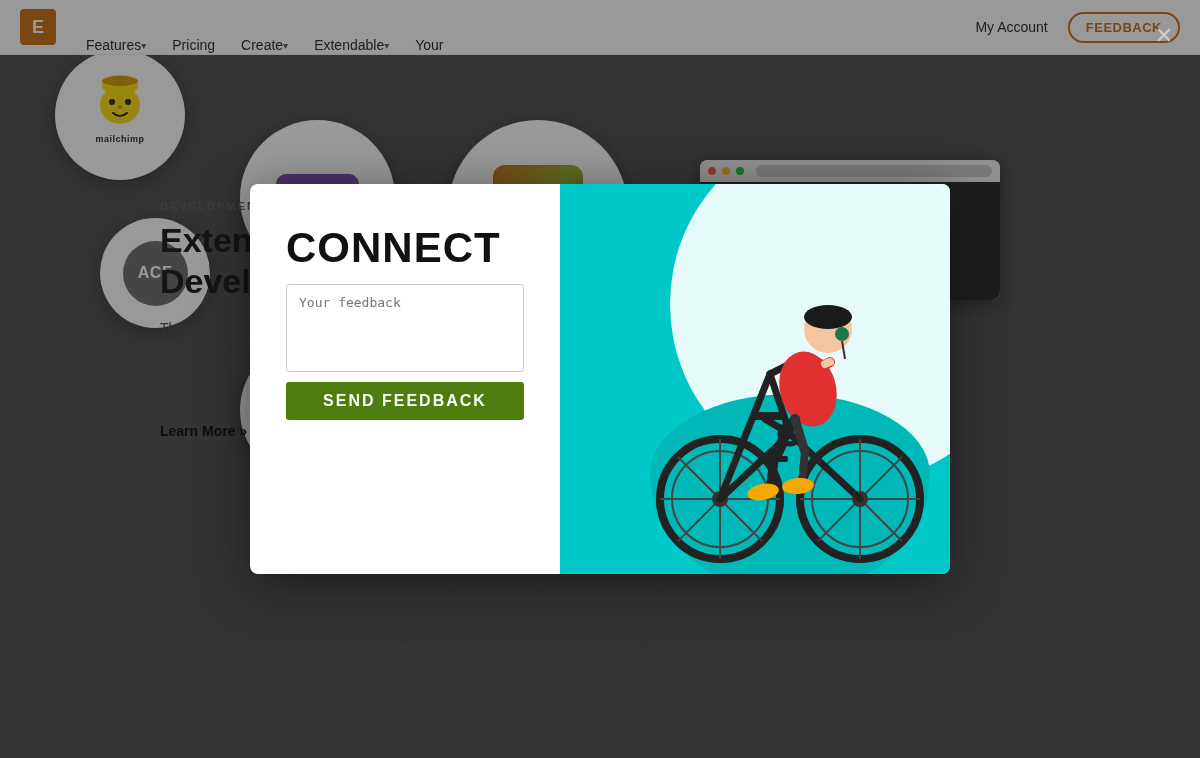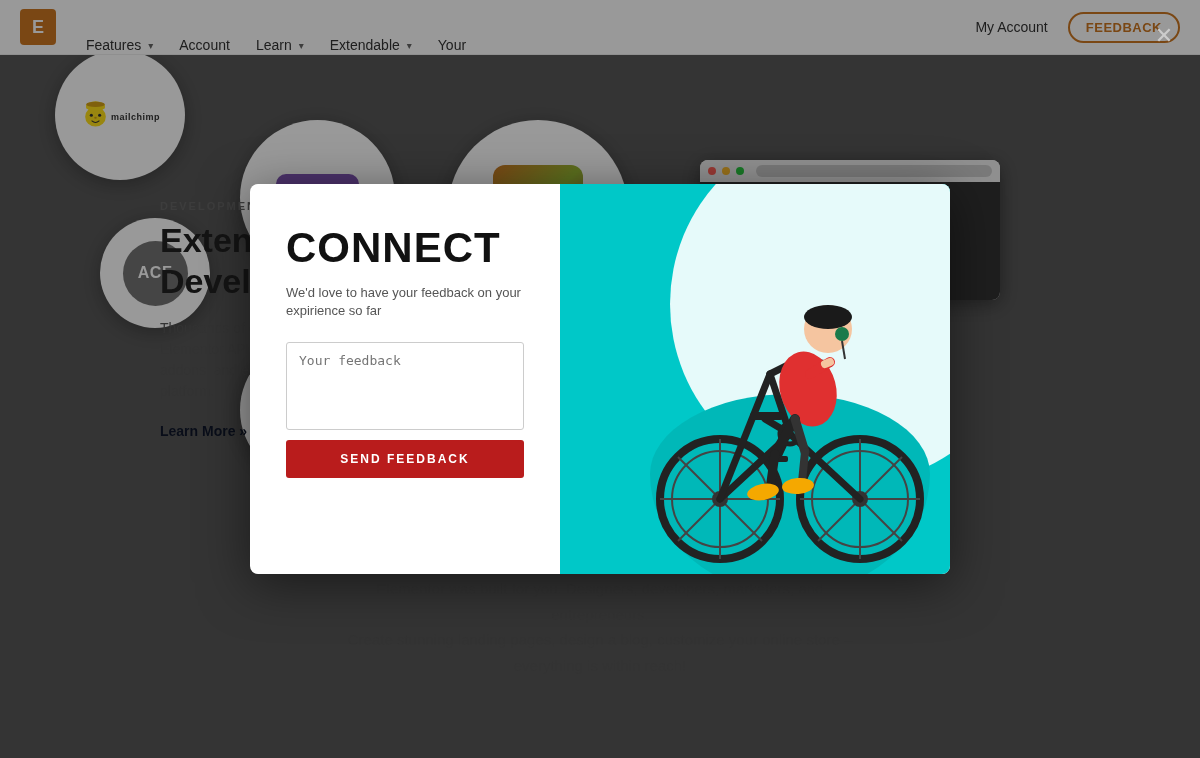--- a/index.html
+++ b/index.html
@@ -15,21 +15,21 @@
       width: 36px; height: 36px; background: #c72;
       display: flex; align-items: center; justify-content: center;
       border-radius: 4px; margin-right: 20px;
     }
     .nav-logo-inner {
       color: #fff; font-weight: bold; font-size: 18px;
     }
     .nav-links { display: flex; align-items: center; gap: 6px; flex: 1; }
     .nav-link {
       padding: 6px 10px; font-size: 14px; color: #333; cursor: pointer;
-      display: flex; align-items: center; gap: 7px; margin-top: 36px;
+      display: flex; align-items: center; gap: 0; margin-top: 36px;
     }
     .nav-link .arrow { font-size: 10px; color: #666; }
     .nav-right { display: flex; align-items: center; gap: 20px; }
     .nav-my-account { font-size: 14px; color: #333; cursor: pointer; }
     .nav-download {
       border: 2px solid #c72; border-radius: 20px; padding: 6px 16px;
       font-size: 13px; color: #c72; font-weight: bold; cursor: pointer; background: transparent;
       letter-spacing: 0.5px;
     }
 
@@ -48,21 +48,21 @@
       position: absolute; border-radius: 50%; background: #fff;
       display: flex; align-items: center; justify-content: center;
       box-shadow: 0 4px 20px rgba(0,0,0,0.3);
     }
 
     
     .logo-mailchimp {
       width: 130px; height: 130px; top: 50px; left: 55px;
     }
     .mailchimp-icon {
-      width: 80px; height: 80px; display: flex; align-items: center;
+      width: 80px; height: 80px; display: flex; flex-direction: column; align-items: center;
     }
     .mailchimp-text { font-size: 9px; color: #333; margin-top: 4px; font-weight: bold; letter-spacing: 0.5px; }
 
     
     .logo-woo {
       width: 155px; height: 155px; top: 120px; left: 240px;
     }
 
     
     .logo-elementor {
@@ -158,22 +158,22 @@
     .modal-textarea {
       width: 100%; height: 88px; border: 1.5px solid #ccc; border-radius: 3px;
       padding: 10px 12px; font-size: 13px; color: #999; resize: none;
       outline: none; margin-bottom: 10px;
     }
     .modal-email-input {
       width: 100%; height: 36px; border: 1.5px solid #ccc; border-radius: 3px;
       padding: 6px 12px; font-size: 13px; color: #999; outline: none; margin-bottom: 12px;
     }
     .modal-submit {
-      width: 100%; height: 38px; background: #b91c1c; border: none; border-radius: 3px;
-      color: #fff; font-size: 12px; font-weight: bold; letter-spacing: 2px;
+      width: 100%; height: 38px; background: #4d7c0f; border: none; border-radius: 3px;
+      color: #fff; font-size: 16px; font-weight: bold; letter-spacing: 2px;
       cursor: pointer; text-transform: uppercase;
     }
 
     
     .modal-right {
       flex: 1; background: #00c8c8; position: relative; overflow: hidden;
       display: flex; align-items: center; justify-content: center;
     }
     
     .modal-circle {
@@ -220,24 +220,24 @@
   <div class="navbar">
     <div class="nav-logo">
       <span class="nav-logo-inner">E</span>
     </div>
     <div class="nav-links">
       <div class="nav-link">
         <span>Features</span>
         <span class="arrow">▾</span>
       </div>
       <div class="nav-link">
-        <span>Account</span>
+        <span>Pricing</span>
       </div>
       <div class="nav-link">
-        <span>Learn</span>
+        <span>Create</span>
         <span class="arrow">▾</span>
       </div>
       <div class="nav-link">
         <span>Extendable</span>
         <span class="arrow">▾</span>
       </div>
       <div class="nav-link">
         <span>Your</span>
       </div>
     </div>
@@ -330,21 +330,20 @@
 </div>
 
 <div class="modal-overlay"></div>
 
 <button class="close-btn">✕</button>
 
 <div class="modal">
 
   <div class="modal-left">
     <h1 class="modal-title">CONNECT</h1>
-    <p class="modal-subtitle">We'd love to have your feedback on your expirience so far</p>
     <textarea class="modal-textarea" placeholder="Your feedback" style=""></textarea>
     <button class="modal-submit">SEND FEEDBACK</button>
   </div>
 
   <div class="modal-right">
     <div class="modal-circle"></div>
     <div class="modal-blob"></div>
 
     <div class="cyclist-wrap">
       <svg viewBox="0 0 320 340" width="320" height="340" xmlns="http://www.w3.org/2000/svg">

